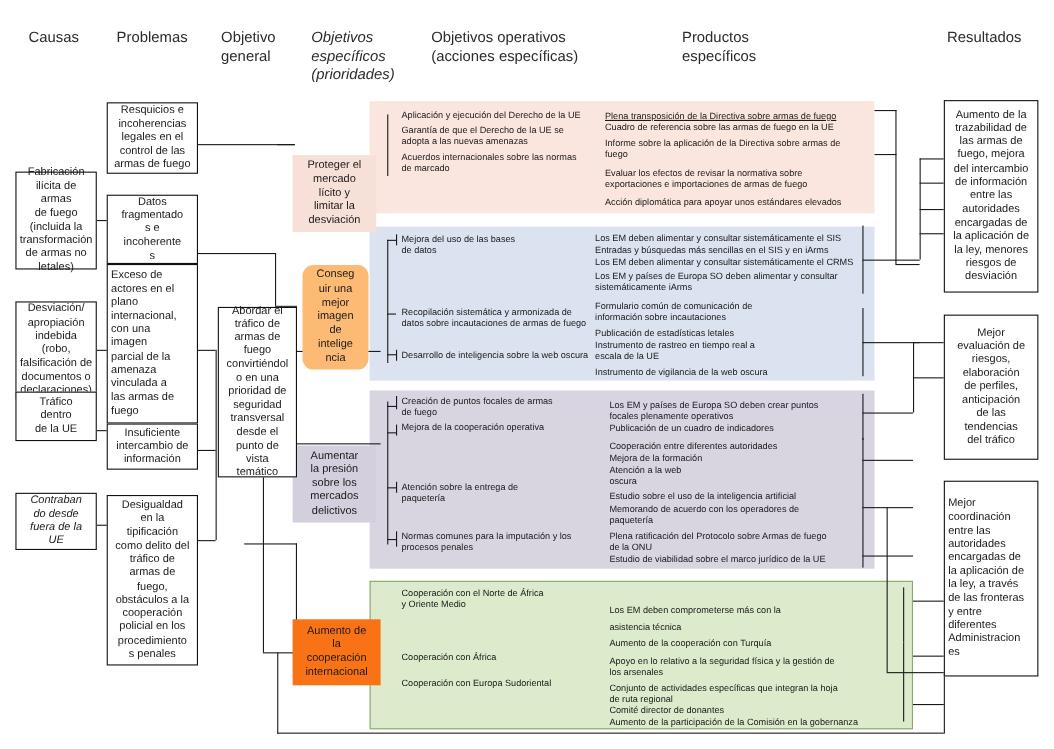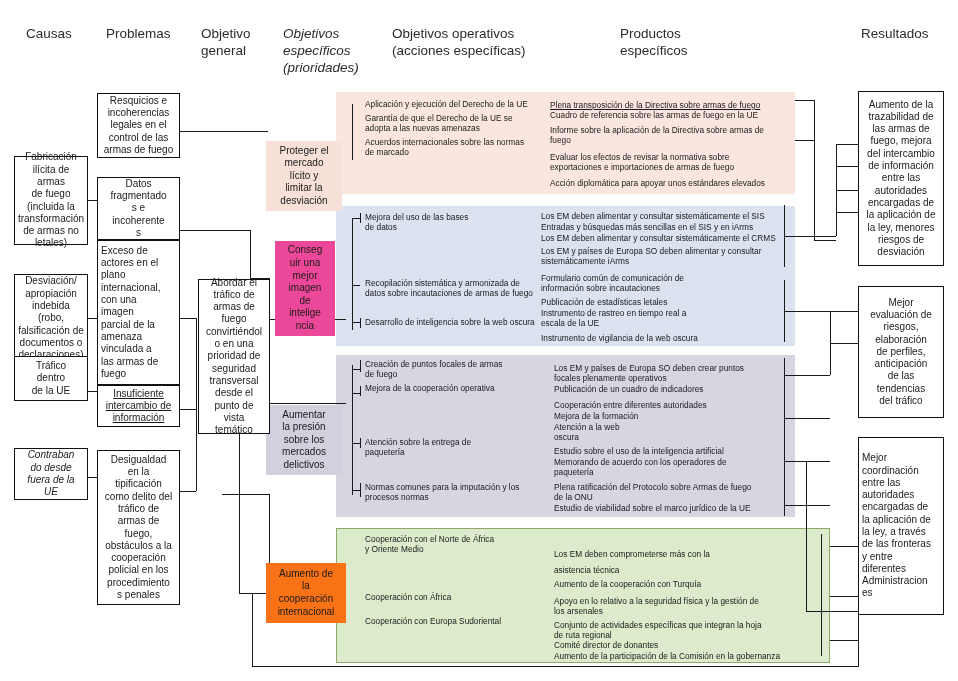--- a/index.html
+++ b/index.html
@@ -94,21 +94,21 @@
   <div class="panel" style="left:336px; top:92px; width:459px; height:102px; background:#fae6de;"></div>
   <div class="panel" style="left:336px; top:206px; width:459px; height:140px; background:#dbe2f0;"></div>
   <div class="panel" style="left:336px; top:355px; width:459px; height:162px; background:#d8d4e0;"></div>
   <div class="panel" style="left:336px; top:528px; width:494px; height:135px; background:#dcebcb; border:1px solid #8aa96a;"></div>
 
   <div class="prio" style="left:266px; top:103px; width:76px; height:70px; background:#f7e0d8;margin-top:38px;">Proteger el
 mercado
 lícito y
 limitar la
 desviación</div>
-  <div class="prio" style="left:275px; top:241px; width:60px; height:95px; background:#ec4899;">Conseg
+  <div class="prio" style="left:275px; top:241px; width:60px; height:95px; background:#fdba74;border-radius:10px;">Conseg
 uir una
 mejor
 imagen
 de
 intelige
 ncia</div>
   <div class="prio" style="left:266px; top:405px; width:76px; height:70px; background:#d4cfdd;">Aumentar
 la presión
 sobre los
 mercados
@@ -235,21 +235,21 @@
 actores en el
 plano
 internacional,
 con una
 imagen
 parcial de la
 amenaza
 vinculada a
 las armas de
 fuego</div>
-  <div class="box" style="left:97px; top:385px; width:83px; height:42px;text-decoration:underline;">Insuficiente
+  <div class="box" style="left:97px; top:385px; width:83px; height:42px;">Insuficiente
 intercambio de
 información</div>
   <div class="box" style="left:97px; top:450px; width:83px; height:155px;">Desigualdad
 en la
 tipificación
 como delito del
 tráfico de
 armas de
 fuego,
 obstáculos a la
@@ -283,21 +283,21 @@
   <div class="item" style="left:365px; top:278px; width:185px;">Recopilación sistemática y armonizada de
 datos sobre incautaciones de armas de fuego</div>
   <div class="item" style="left:365px; top:317px; width:185px;">Desarrollo de inteligencia sobre la web oscura</div>
 
   <div class="item" style="left:365px; top:359px; width:180px;">Creación de puntos focales de armas
 de fuego</div>
   <div class="item" style="left:365px; top:383px; width:180px;">Mejora de la cooperación operativa</div>
   <div class="item" style="left:365px; top:437px; width:180px;">Atención sobre la entrega de
 paquetería</div>
   <div class="item" style="left:365px; top:482px; width:180px;">Normas comunes para la imputación y los
-procesos normas</div>
+procesos penales</div>
 
   <div class="item" style="left:365px; top:534px; width:180px;">Cooperación con el Norte de África
  y Oriente Medio</div>
   <div class="item" style="left:365px; top:592px; width:180px;">Cooperación con África</div>
   <div class="item" style="left:365px; top:616px; width:180px;">Cooperación con Europa Sudoriental</div>
 
   <div class="item" style="left:550px; top:100px; width:240px;text-decoration:underline;">Plena transposición de la Directiva sobre armas de fuego</div>
   <div class="item" style="left:550px; top:110px; width:240px;">Cuadro de referencia sobre las armas de fuego en la UE</div>
   <div class="item" style="left:550px; top:125px; width:240px;">Informe sobre la aplicación de la Directiva sobre armas de
 fuego</div>

